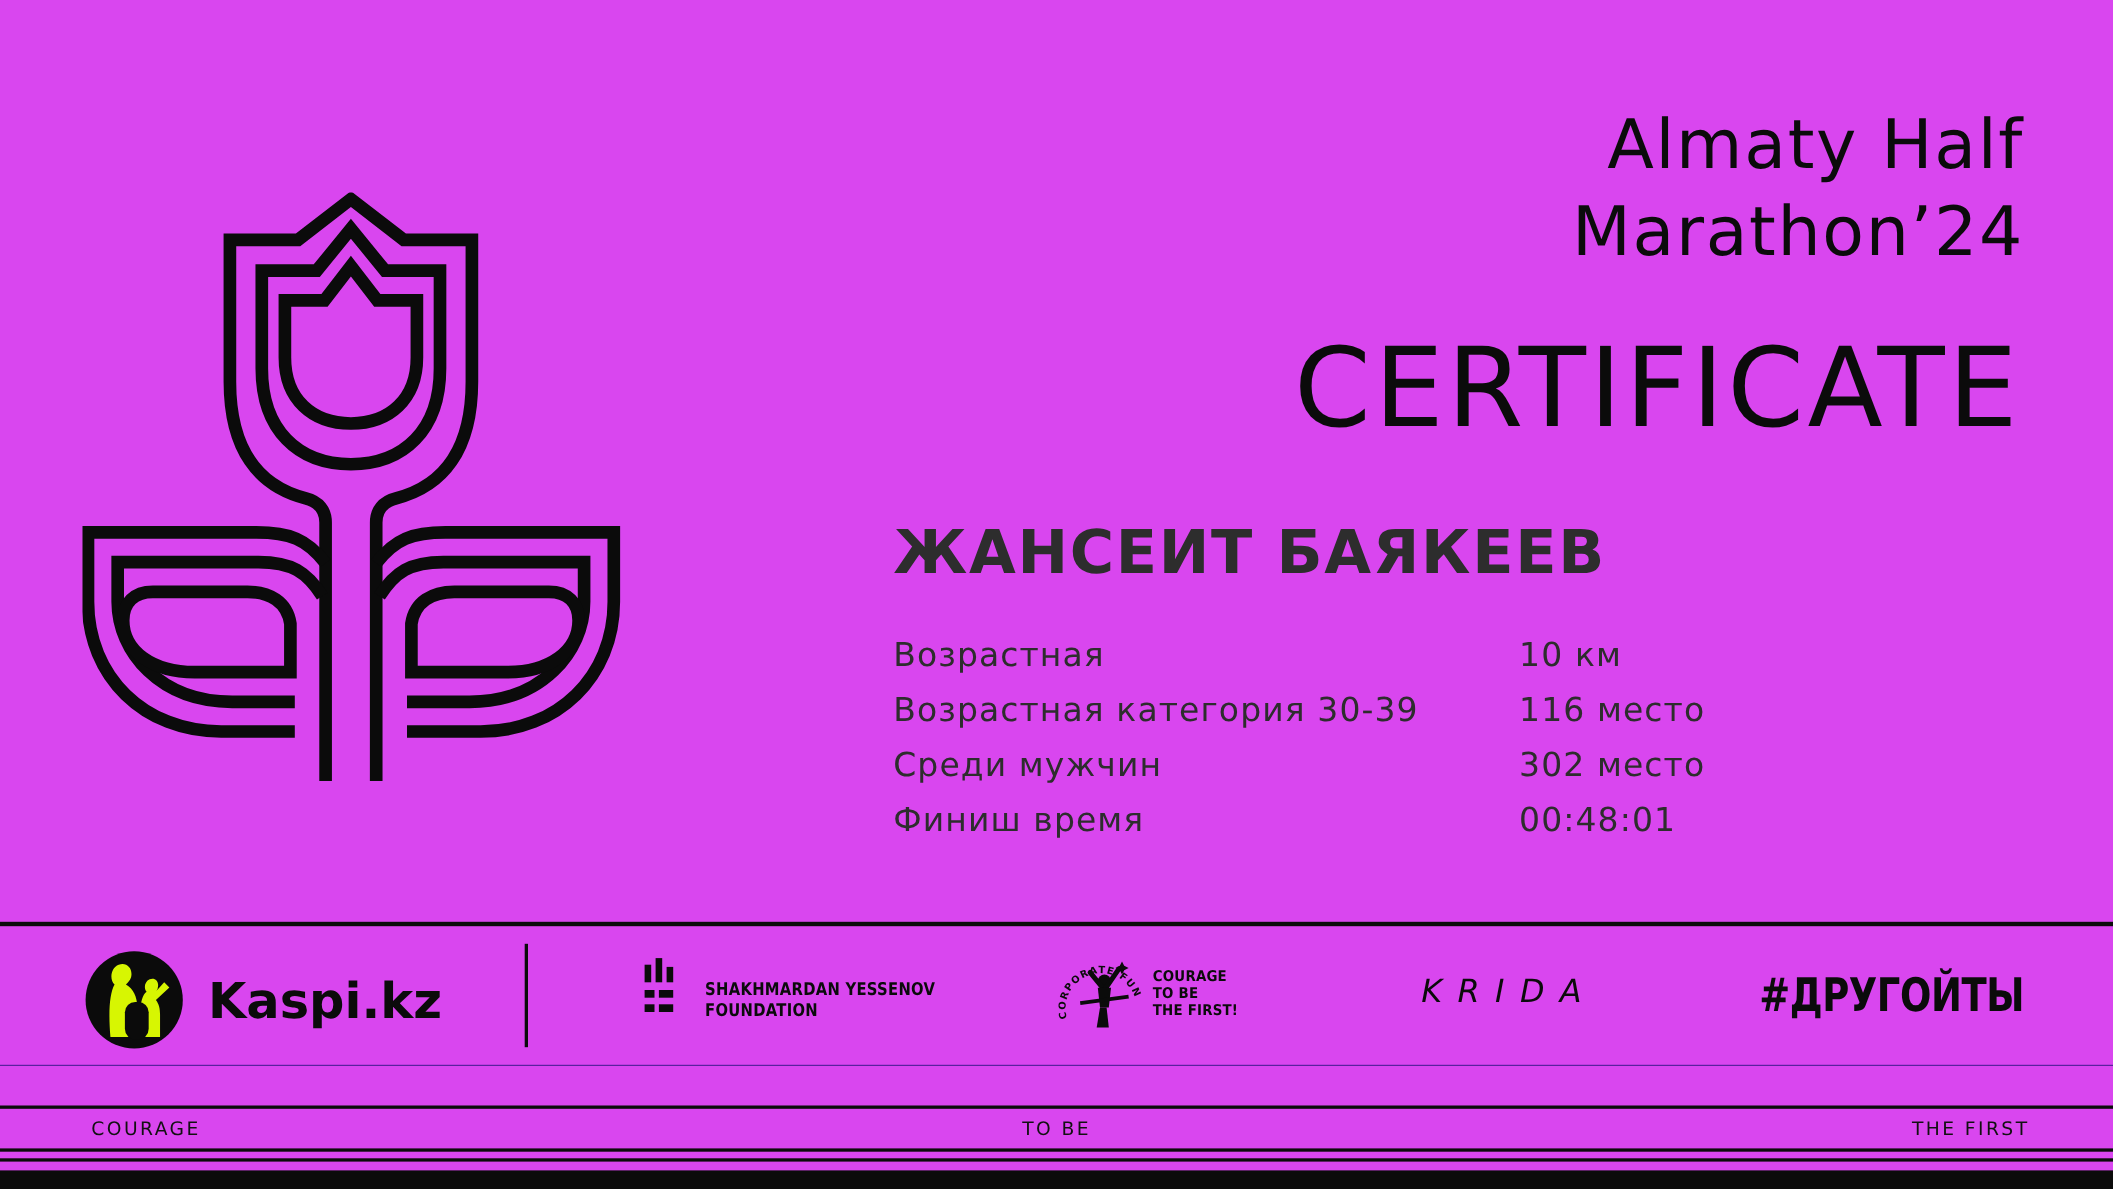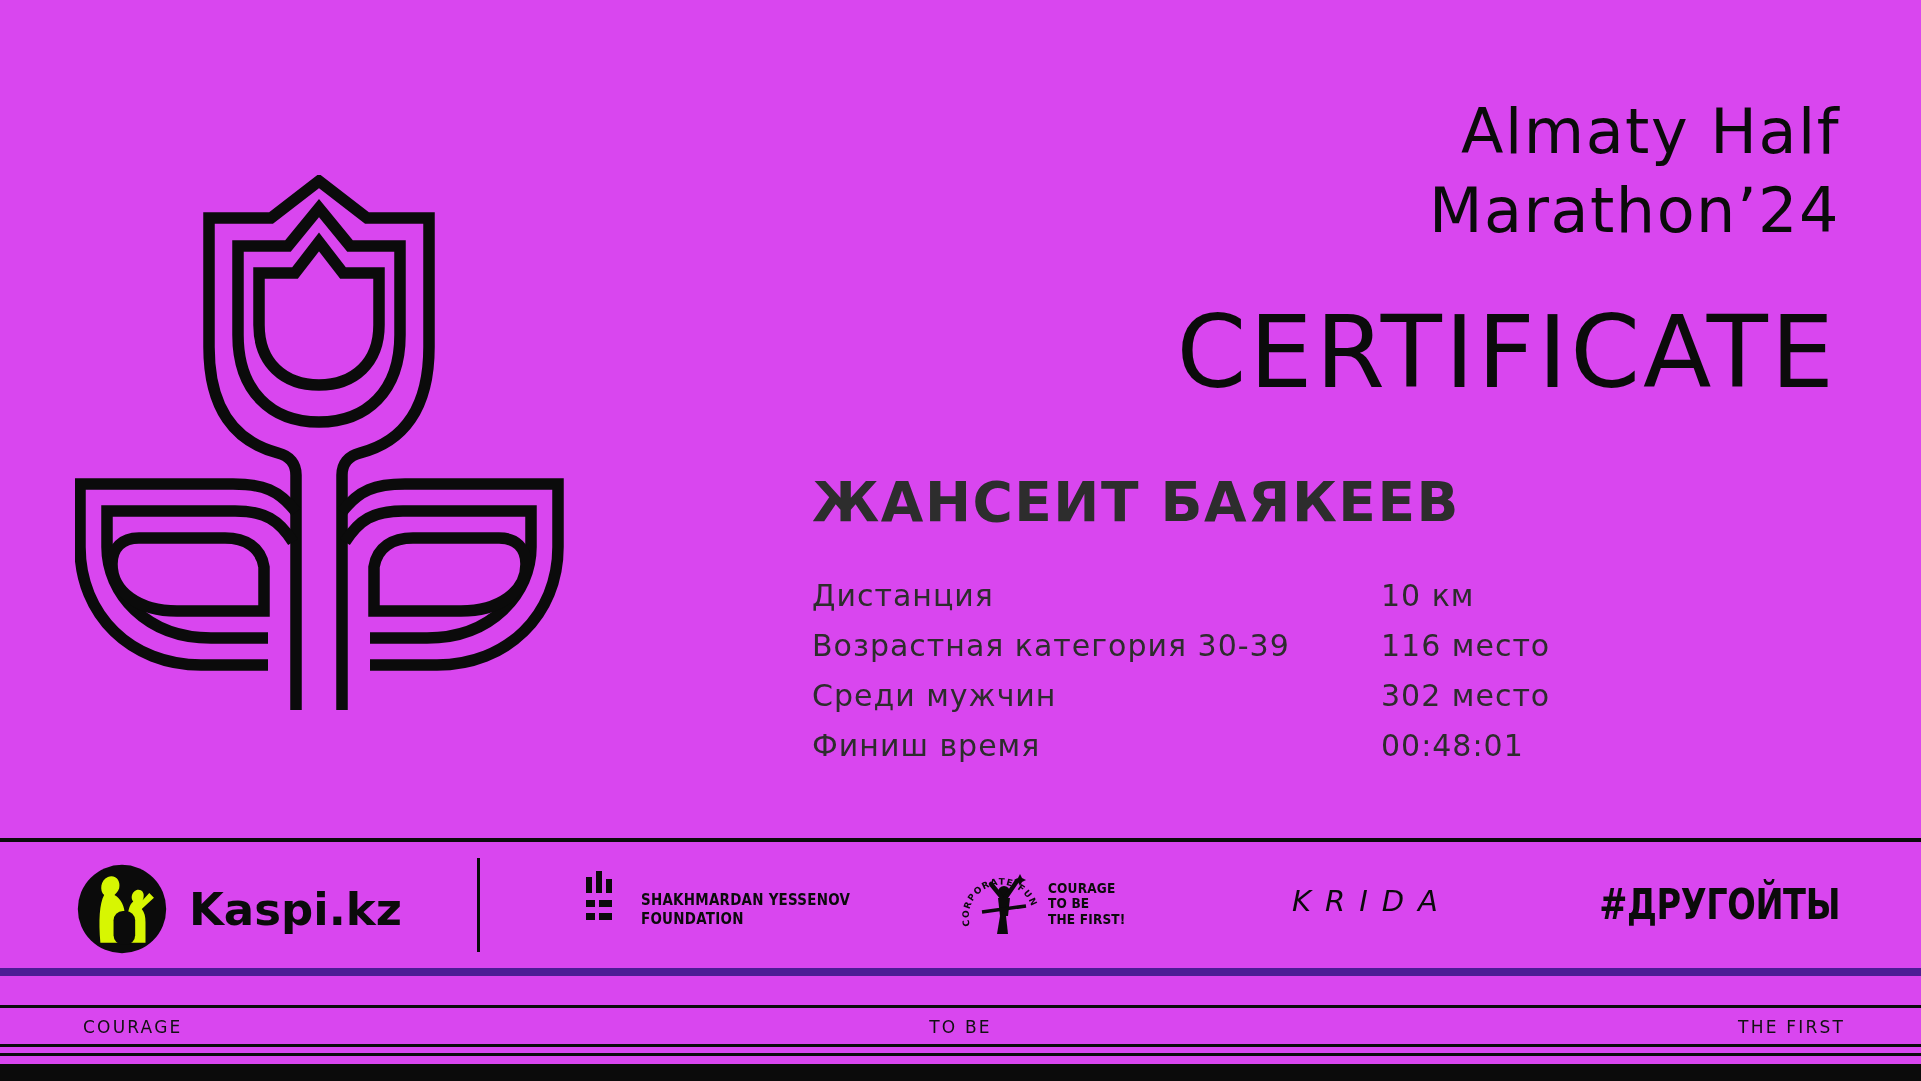--- a/index.html
+++ b/index.html
@@ -34,21 +34,21 @@
   }
   .results{position:absolute;left:812px;top:570px;width:1040px;}
   .result-row{display:flex;height:50px;align-items:center;}
   .result-label{width:569px;font-size:30px;letter-spacing:1px;color:#2D2D2D;}
   .result-value{font-size:30px;letter-spacing:1px;color:#2D2D2D;}
   
   .tulip{position:absolute;left:75px;top:175px;width:490px;height:535px;}
   
   .footer-band{
     position:absolute;left:0;right:0;top:838px;height:126px;
-    border-top:4px solid #0B0B0B;border-bottom:8px solid #4c1d95;
+    border-top:4px solid #0B0B0B;border-bottom:1px solid #4c1d95;
   }
   .kaspi-group{position:absolute;left:75px;top:20px;display:flex;align-items:center;gap:20px;}
   .kaspi-label{font-size:45px;font-weight:bold;letter-spacing:0;color:#0B0B0B;}
   .footer-divider{position:absolute;left:477px;top:16px;width:3px;height:94px;background:#0B0B0B;}
   .yessenov-group{position:absolute;left:585px;top:28px;display:flex;gap:26px;align-items:flex-start;}
   .yessenov-text{
     font-size:16px;font-weight:bold;line-height:19px;letter-spacing:.3px;
     transform:scaleX(.84);transform-origin:left center;margin-top:20px;white-space:pre-line;
   }
   .fund-group{position:absolute;left:962px;top:14px;display:flex;align-items:center;gap:8px;}
@@ -107,21 +107,21 @@
   </svg>
 
   <div class="event-title">Almaty Half
 Marathon’24</div>
   <div class="cert-title">CERTIFICATE</div>
 
   <div class="runner-name">ЖАНСЕИТ БАЯКЕЕВ</div>
 
   <div class="results">
     <div class="result-row">
-      <div class="result-label">Дистанция</div>
+      <div class="result-label">Возрастная</div>
       <div class="result-value">10 км</div>
     </div>
     <div class="result-row">
       <div class="result-label">Возрастная категория 30-39</div>
       <div class="result-value">116 место</div>
     </div>
     <div class="result-row">
       <div class="result-label">Среди мужчин</div>
       <div class="result-value">302 место</div>
     </div>

